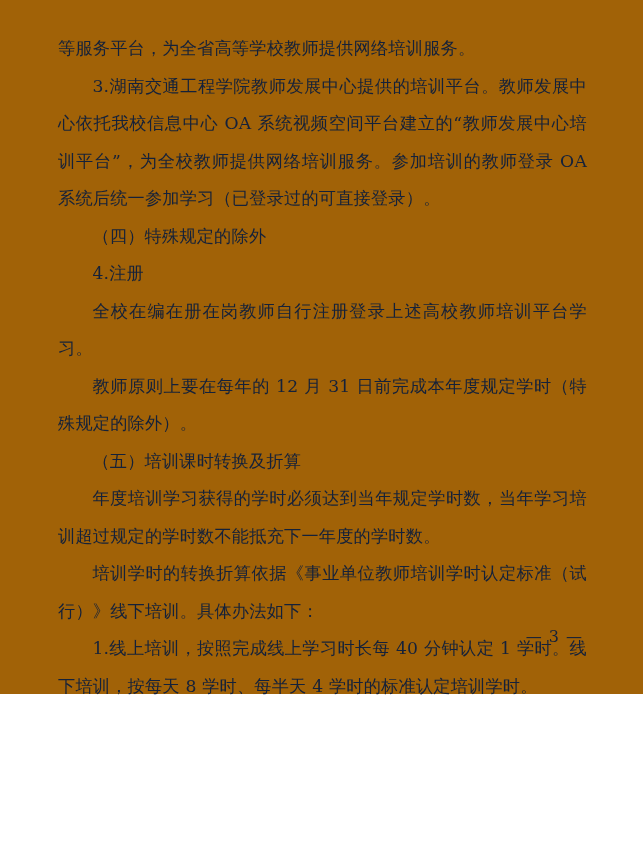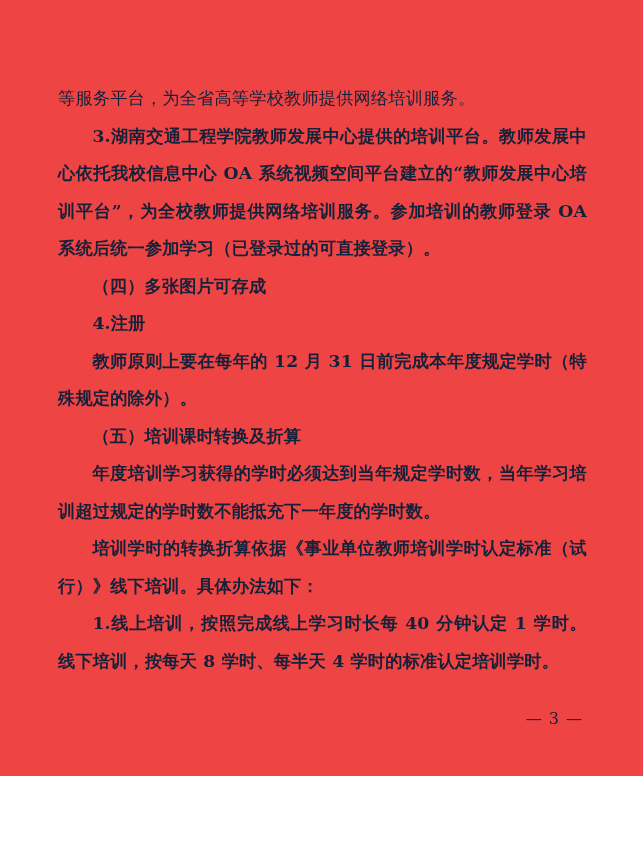--- a/index.html
+++ b/index.html
@@ -10,59 +10,59 @@
   body {
     width: 643px;
     height: 860px;
     overflow: hidden;
     font-family: "DejaVu Serif", "Liberation Serif", serif;
     color: #14213a;
   }
   .page {
     position: relative;
     width: 643px;
-    height: 776px;
-    background: #ef4444;
+    height: 694px;
+    background: #a16207;
     box-sizing: border-box;
-    padding: 80px 56px 40px 58px;
+    padding: 30px 56px 40px 58px;
   }
   .doc-body {
     font-size: 17.2px;
     line-height: 37.5px;
     letter-spacing: 0.2px;
     text-align: justify;
     text-justify: inter-ideograph;
   }
   .para {
     margin: 0;
     text-indent: 0;
     white-space: normal;
   }
   .para.indent {
     text-indent: 2em;
-    font-weight: bold;
   }
   .page-number {
     position: absolute;
     right: 60px;
     bottom: 48px;
     font-size: 16px;
     letter-spacing: 1px;
     color: #14213a;
   }
 </style>
 </head>
 <body>
 
 <div class="page">
   <div class="doc-body">
     <p class="para">等服务平台，为全省高等学校教师提供网络培训服务。</p>
     <p class="para indent">3.湖南交通工程学院教师发展中心提供的培训平台。教师发展中心依托我校信息中心 OA 系统视频空间平台建立的“教师发展中心培训平台”，为全校教师提供网络培训服务。参加培训的教师登录 OA 系统后统一参加学习（已登录过的可直接登录）。</p>
-    <p class="para indent">（四）多张图片可存成</p>
+    <p class="para indent">（四）特殊规定的除外</p>
     <p class="para indent">4.注册</p>
+    <p class="para indent">全校在编在册在岗教师自行注册登录上述高校教师培训平台学习。</p>
     <p class="para indent">教师原则上要在每年的 12 月 31 日前完成本年度规定学时（特殊规定的除外）。</p>
     <p class="para indent">（五）培训课时转换及折算</p>
     <p class="para indent">年度培训学习获得的学时必须达到当年规定学时数，当年学习培训超过规定的学时数不能抵充下一年度的学时数。</p>
     <p class="para indent">培训学时的转换折算依据《事业单位教师培训学时认定标准（试行）》线下培训。具体办法如下：</p>
     <p class="para indent">1.线上培训，按照完成线上学习时长每 40 分钟认定 1 学时。线下培训，按每天 8 学时、每半天 4 学时的标准认定培训学时。</p>
   </div>
   <div class="page-number">— 3 —</div>
 </div>
 
 </body></html>

